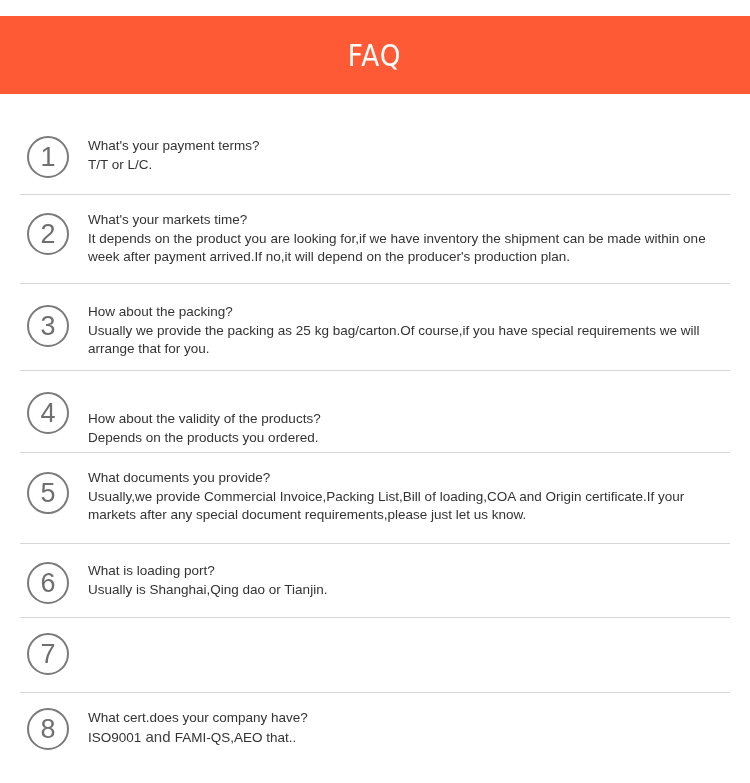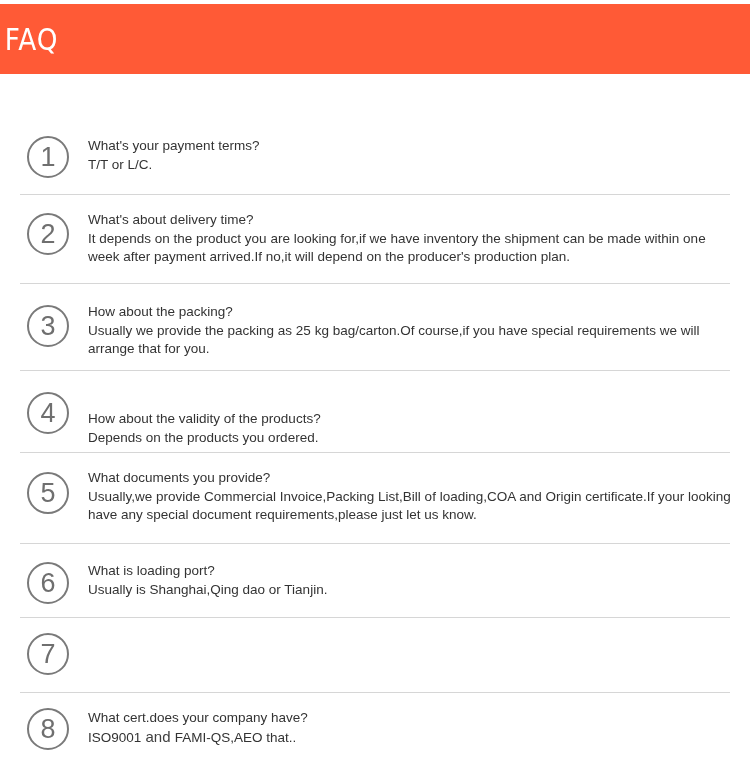--- a/index.html
+++ b/index.html
@@ -1,19 +1,19 @@
 <!DOCTYPE html>
 <html><head>
 <meta charset="utf-8">
 <style>
   html, body { margin: 0; padding: 0; background: #ffffff; }
   body { width: 750px; height: 783px; position: relative; overflow: hidden;
          font-family: "Liberation Sans", sans-serif; color: #333333; }
-  .header { position: absolute; left: 0; top: 4px; width: 750px; height: 70px;
-            background: #FF5A36; display: flex; align-items: center; }
+  .header { position: absolute; left: 0; top: 16px; width: 750px; height: 78px;
+            background: #FF5A36; display: flex; align-items: center; justify-content: center; }
   .header-title { color: #ffffff; font-family: "DejaVu Sans", sans-serif; font-size: 31px;
                   letter-spacing: 1px; transform: scaleX(0.85); font-weight: normal; }
   .faq-list { position: absolute; left: 0; top: 0; width: 750px; }
   .faq-item { position: absolute; left: 0; width: 750px; }
   .num-circle { position: absolute; left: 27px; width: 38px; height: 38px;
                 border: 2px solid #7a7a7a; border-radius: 50%;
                 display: flex; align-items: center; justify-content: center;
                 color: #6f6f6f; font-size: 27px; font-family: "Liberation Sans", sans-serif; }
   .faq-text { position: absolute; left: 88px; width: 645px; font-size: 13.5px; line-height: 18.5px; color: #333; }
   .faq-q, .faq-a { display: block; }
@@ -38,21 +38,21 @@
       <span class="faq-a">T/T or L/C.</span>
     </div>
   </div>
   <div class="divider" style="top:194px;"></div>
 
   <div class="faq-item" style="top:213px;">
     <div class="num-circle" style="top:0;">
         <span>2</span>
       </div>
     <div class="faq-text" style="top:-2px;">
-      <span class="faq-q">What's about delivery time?</span>
+      <span class="faq-q">What's your markets time?</span>
       <span class="faq-a">It depends on the product you are looking for,if we have inventory the shipment can be made within one week after payment arrived.If no,it will depend on the producer's production plan.</span>
     </div>
   </div>
   <div class="divider" style="top:283px;"></div>
 
   <div class="faq-item" style="top:305px;">
     <div class="num-circle" style="top:0;">
         <span>3</span>
       </div>
     <div class="faq-text" style="top:-2px;">
@@ -72,21 +72,21 @@
     </div>
   </div>
   <div class="divider" style="top:452px;"></div>
 
   <div class="faq-item" style="top:472px;">
     <div class="num-circle" style="top:0;">
         <span>5</span>
       </div>
     <div class="faq-text" style="top:-3px;">
       <span class="faq-q">What documents you provide?</span>
-      <span class="faq-a">Usually,we provide Commercial Invoice,Packing List,Bill of loading,COA and Origin certificate.If your looking have any special document requirements,please just let us know.</span>
+      <span class="faq-a">Usually,we provide Commercial Invoice,Packing List,Bill of loading,COA and Origin certificate.If your markets after any special document requirements,please just let us know.</span>
     </div>
   </div>
   <div class="divider" style="top:543px;"></div>
 
   <div class="faq-item" style="top:562px;">
     <div class="num-circle" style="top:0;">
         <span>6</span>
       </div>
     <div class="faq-text" style="top:0px;">
       <span class="faq-q">What is loading port?</span>

